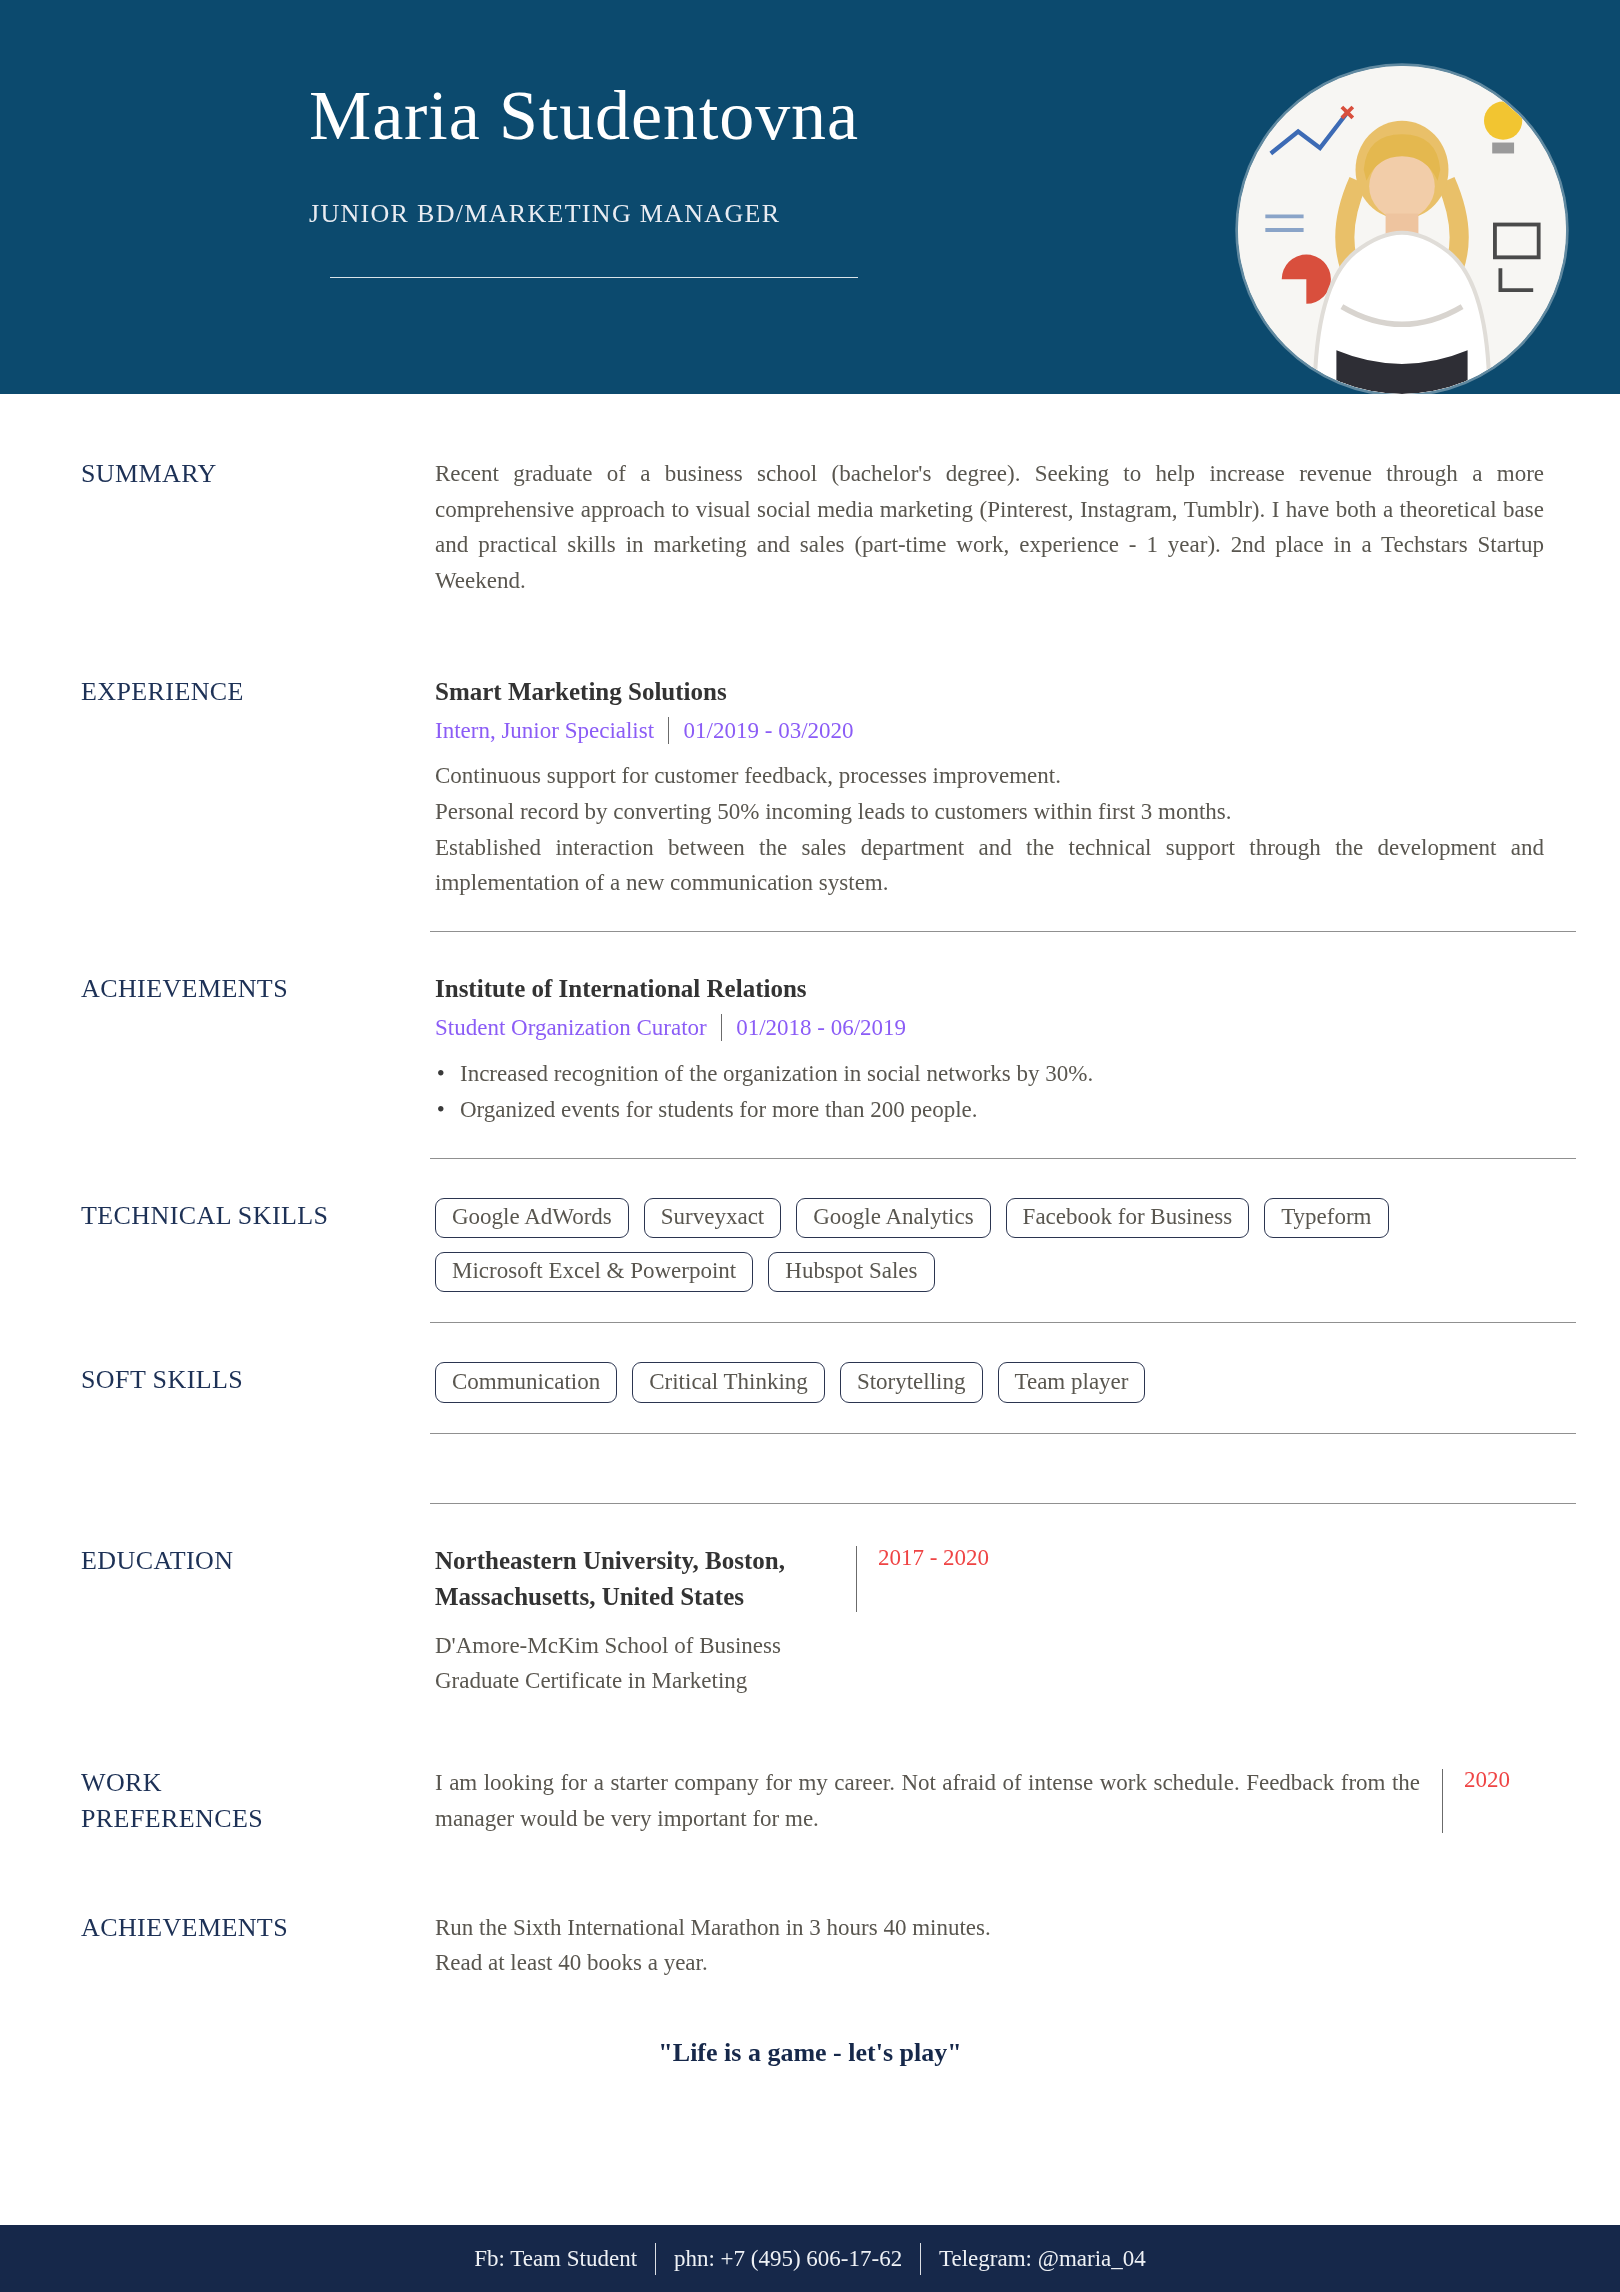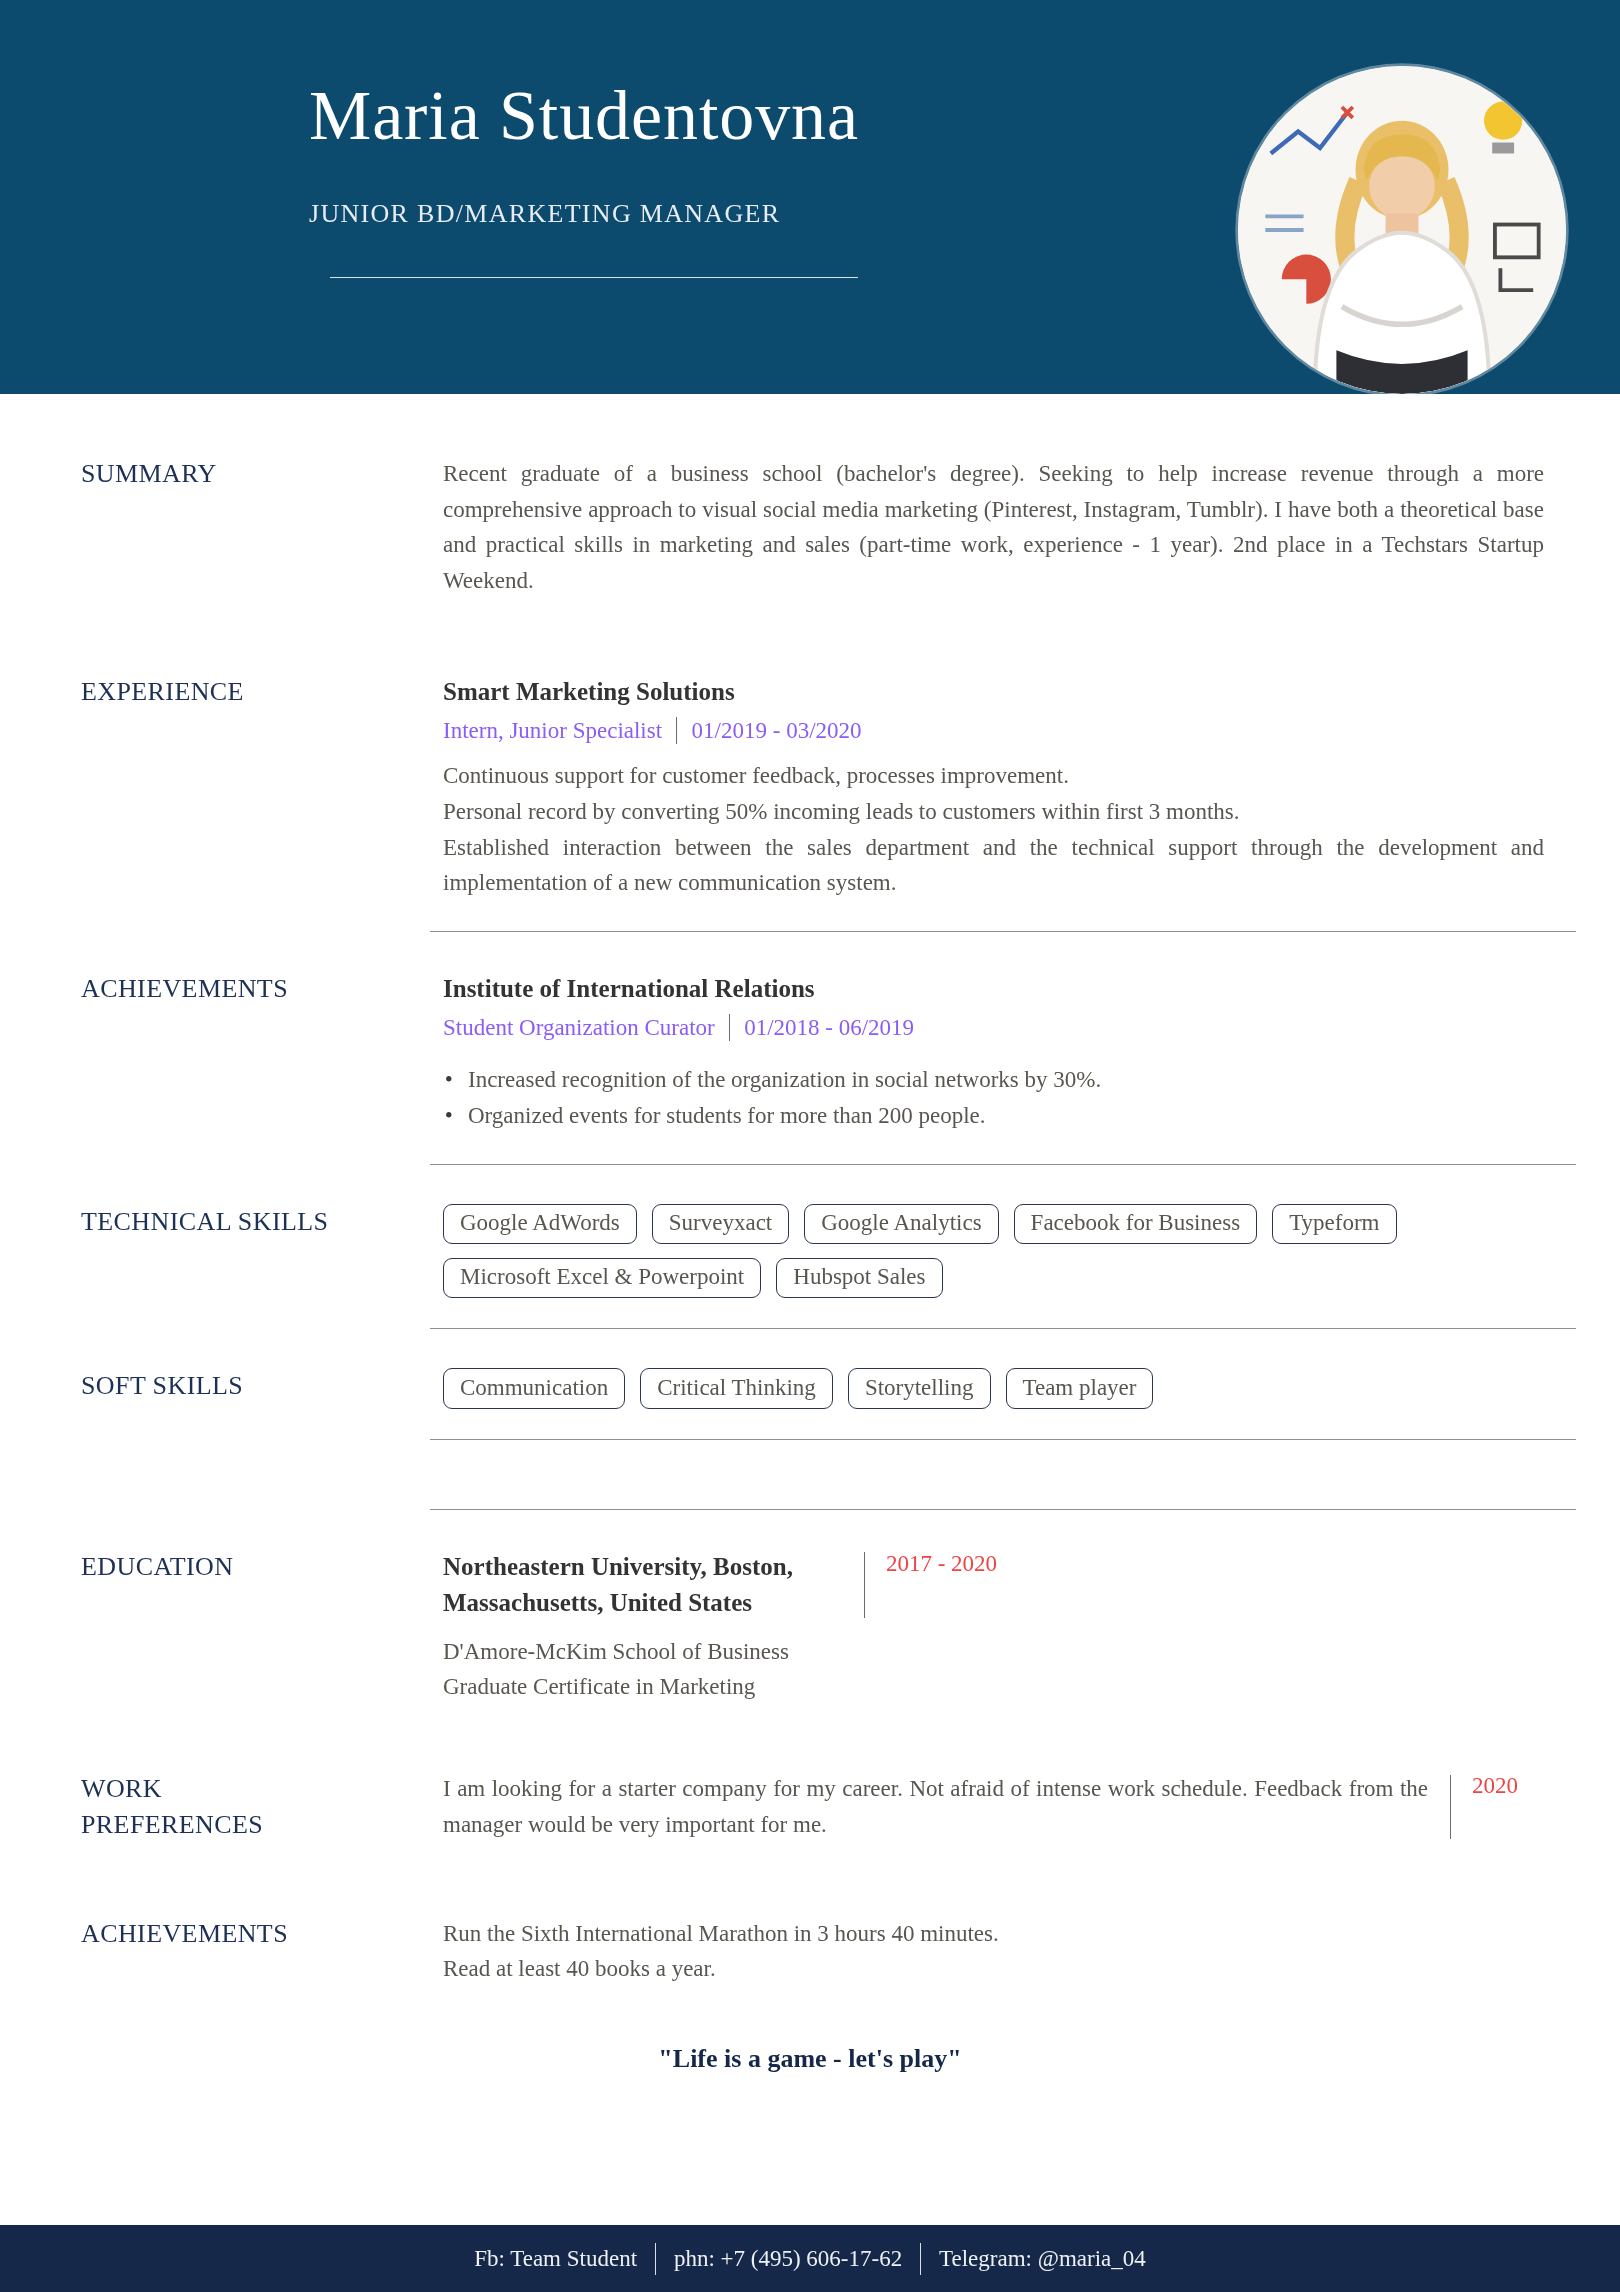--- a/index.html
+++ b/index.html
@@ -57,40 +57,39 @@
   }
   .photo svg { display: block; width: 100%; height: 100%; }
 
   
   main { flex: 1; display: flex; flex-direction: column; padding-top: 62px; }
 
   .section {
     display: grid;
     grid-template-columns: 354px 1fr;
     padding: 0 76px 0 81px;
-    gap: 8px;
   }
   .label {
     margin: 0;
     font-size: 26px;
     font-weight: 400;
     color: #1d3156;
     letter-spacing: 0.4px;
     line-height: 1.4;
     padding-right: 94px;
   }
   .body-text { font-size: 23px; line-height: 1.55; color: #59564f; margin: 0; }
   .body-text p { margin: 0; }
   .justify { text-align: justify; }
 
   .org { margin: 0 0 7.2px; font-size: 25px; font-weight: 700; color: #333333; line-height: 1.45; }
   .role-line { font-size: 23px; color: #8b5cf6; margin-bottom: 14.3px; display: flex; align-items: center; }
   .vbar { width: 0.9px; height: 27px; background: #6b6b6b; margin: 0 14.3px; display: inline-block; flex-shrink: 0; }
 
-  .bullets { margin: 21px 0 0; padding: 0; list-style: none; font-size: 23px; line-height: 1.55; color: #59564f; }
+  .bullets { margin: 15px 0 0; padding: 0; list-style: none; font-size: 23px; line-height: 1.55; color: #59564f; }
   .bullets li { position: relative; padding-left: 25px; }
   .bullets li::before { content: "\2022"; position: absolute; left: 1.8px; color: #3a3a3a; }
 
   .tags { display: flex; flex-wrap: wrap; gap: 13.4px 15px; align-content: flex-start; }
   .tag {
     border: 1.8px solid #2b3550;
     border-radius: 9px;
     padding: 5.4px 16px 7.2px;
     font-size: 23px;
     color: #59564f;

